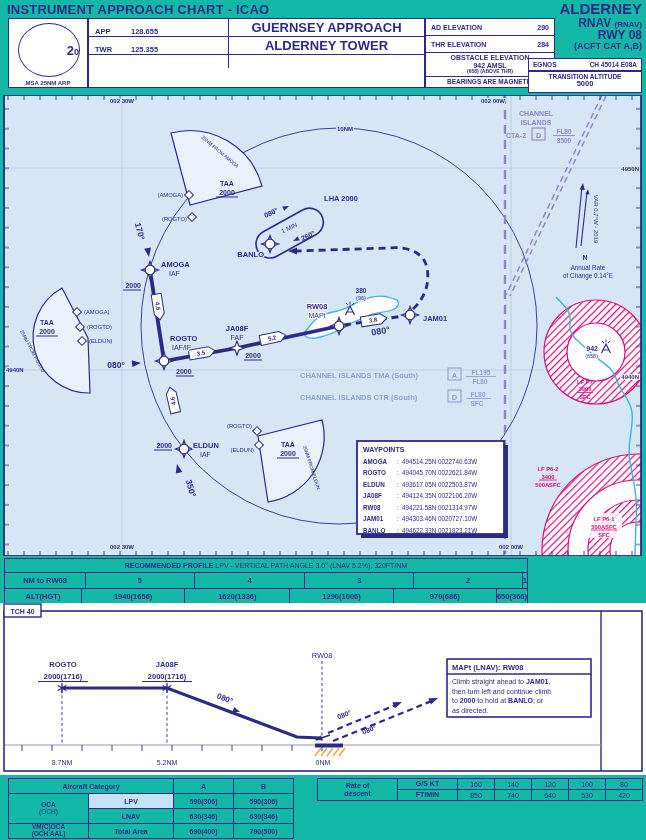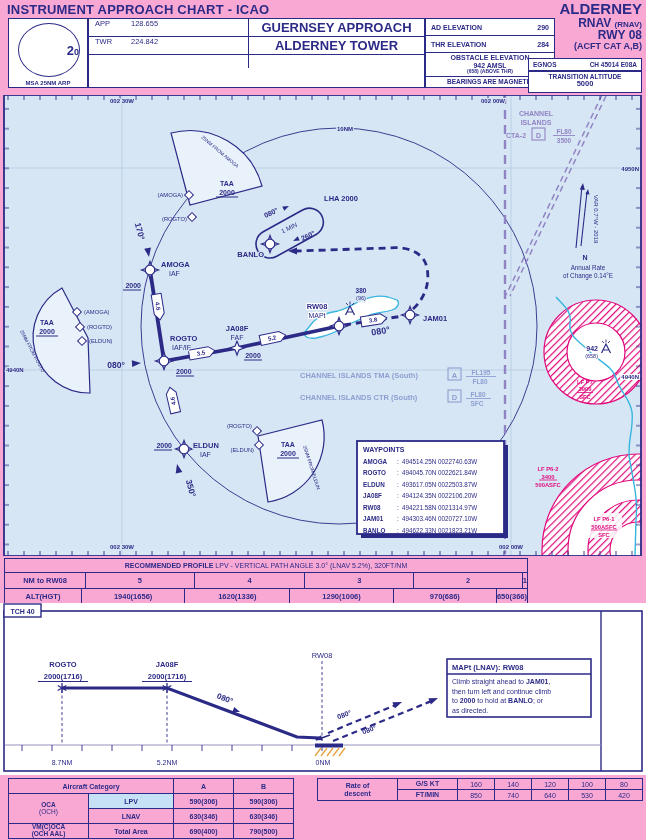--- a/index.html
+++ b/index.html
@@ -2,40 +2,40 @@
 <html><head>
 <meta charset="utf-8">
 <style>
   :root{
     --navy:#2c2a87; --bg:#d7e6f4; --taa:#e9f2fb; --purple:#9184c4;
     --mag:#e0097c; --cyan:#38b6de; --orange:#e8a23c; --asp:#8d9fd2;
     --hl:#c6e0f5; --gray:#9a92c2; --grat:#b2cbe2;
   }
   *{margin:0;padding:0;box-sizing:border-box}
   body{background:#fff;font-family:"Liberation Sans",sans-serif;color:var(--navy)}
-  .page{position:relative;width:646px;height:840px;background:#f9a8d4;overflow:hidden}
+  .page{position:relative;width:646px;height:840px;background:#14b8a6;overflow:hidden}
   .abs{position:absolute}
   .b{font-weight:bold}
   .titlebar{left:7px;top:2px;font-size:13px;font-weight:bold;letter-spacing:.2px}
   .ident{left:430px;top:1px;width:212px;text-align:right;line-height:1.05}
   .ident .airport{font-size:15px;font-weight:bold}
   .ident .proc{font-size:12px;font-weight:bold}
   .ident .proc .sm{font-size:8px}
   .ident .rwy{font-size:12px;font-weight:bold}
   .ident .cat{font-size:9px;font-weight:bold}
   .navybox{border:1.6px solid var(--navy);background:#fff}
   .box-msa{left:8px;top:18px;width:80px;height:70px}
   .msa-circle{position:absolute;left:9px;top:4px;width:62px;height:54px;border:1.4px solid var(--navy);border-radius:50%;display:flex;align-items:center;justify-content:flex-end}
   .msa-val{font-size:13px;font-weight:bold}
   .msa-val .sm{font-size:9px}
   .msa-cap{position:absolute;left:0;bottom:1px;width:100%;text-align:center;font-size:6px;font-weight:bold}
   .box-comm{left:88px;top:18px;width:337px;height:70px}
   .comm-row{display:flex;height:18px;border-bottom:1.4px solid var(--navy)}
   .comm-row.last{border-bottom:none;height:13px}
-  .comm-freq{width:160px;border-right:1.4px solid var(--navy);display:flex;align-items:flex-start;font-size:7.5px;font-weight:normal}
+  .comm-freq{width:140px;border-right:1.4px solid var(--navy);display:flex;align-items:flex-end;font-size:7.5px;font-weight:bold}
   .comm-freq .svc{width:36px;padding-left:6px}
   .comm-freq .frq{padding-left:6px}
   .comm-name{flex:1;display:flex;align-items:center;justify-content:center;font-size:13px;font-weight:bold}
   .box-elev{left:425px;top:18px;width:130px;height:70px}
   .elev-row{display:flex;align-items:center;justify-content:space-between;border-bottom:1.4px solid var(--navy);height:17px;padding:0 5px;font-size:7px;font-weight:bold}
   .elev-obst{border-bottom:1.4px solid var(--navy);height:24px;text-align:center;line-height:1.1;padding-top:1px}
   .elev-obst .l1{font-size:7px;font-weight:bold}
   .elev-obst .l2{font-size:7px;font-weight:bold}
   .elev-obst .l3{font-size:5px;font-weight:bold}
   .elev-bear{height:10px;text-align:center;font-size:6.5px;font-weight:bold;line-height:10px}
@@ -90,21 +90,21 @@
     <div class="comm-row">
       <div class="comm-freq">
           <span class="svc">APP</span>
           <span class="frq">128.655</span>
         </div>
       <div class="comm-name">GUERNSEY APPROACH</div>
     </div>
     <div class="comm-row">
       <div class="comm-freq">
           <span class="svc">TWR</span>
-          <span class="frq">224.842</span>
+          <span class="frq">125.355</span>
         </div>
       <div class="comm-name">ALDERNEY TOWER</div>
     </div>
     <div class="comm-row last">
       <div class="comm-freq" style="border-bottom:none"></div>
         <div class="comm-name"></div>
     </div>
   </div>
 
   <div class="abs navybox box-elev">

